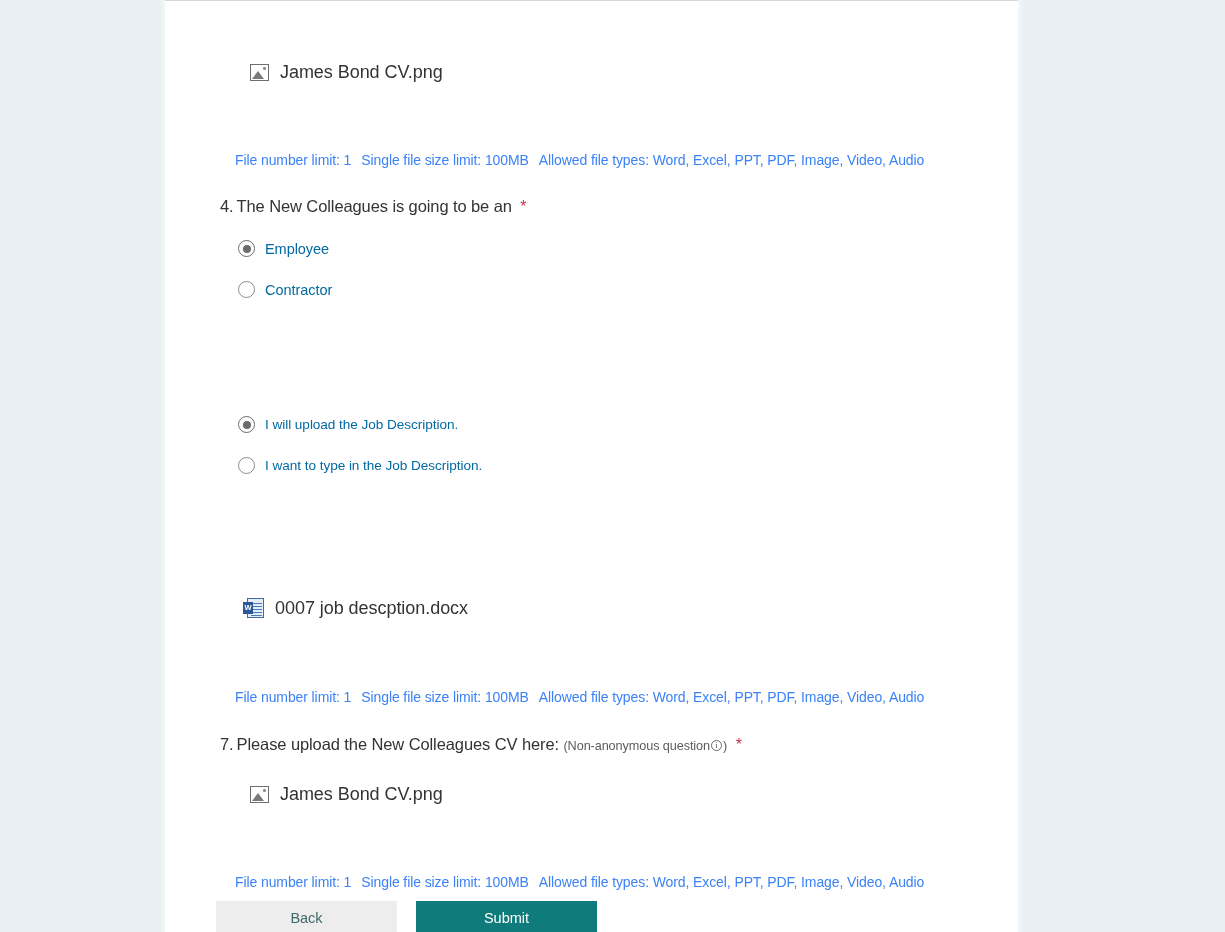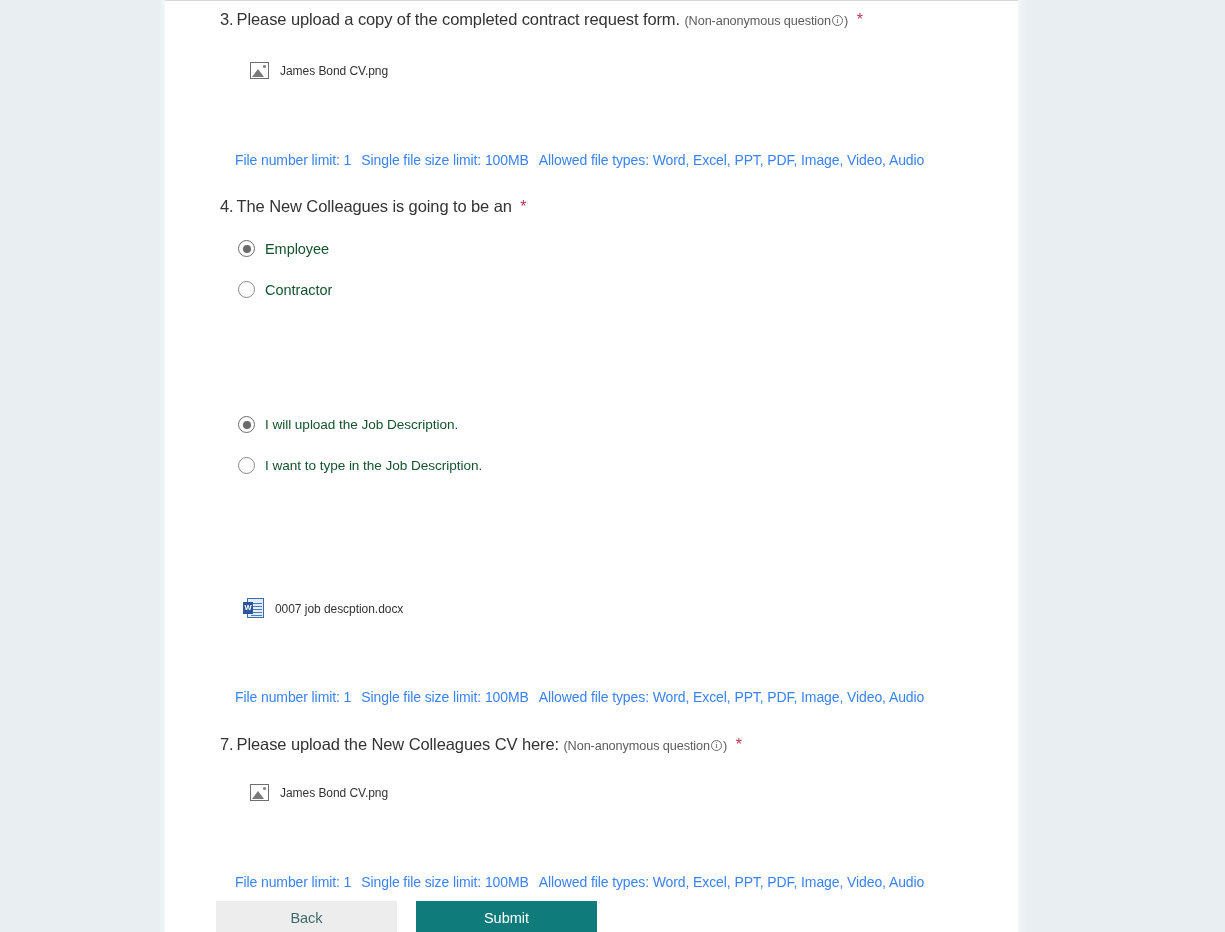--- a/index.html
+++ b/index.html
@@ -94,21 +94,21 @@
   }
 
   
   .attach-row {
     position: absolute;
     display: flex;
     align-items: center;
     gap: 11px;
   }
   .attach-name {
-    font-size: 12px;
+    font-size: 18px;
     color: #333333;
     letter-spacing: -0.05px;
     white-space: nowrap;
   }
 
   
   .ico-img {
     width: 19px; height: 17px;
     border: 1.4px solid #6e6e6e;
     position: relative;
@@ -198,21 +198,21 @@
     content: "";
     position: absolute;
     left: 50%; top: 50%;
     transform: translate(-50%, -50%);
     width: 8px; height: 8px;
     border-radius: 50%;
     background: #6b6b6b;
   }
   .opt-label {
     font-size: 14.5px;
-    color: #14532d;
+    color: #0369a1;
     white-space: nowrap;
     letter-spacing: -0.05px;
   }
   .opt-label.sm { font-size: 13.6px; }
 
   
   .btn {
     position: absolute;
     height: 34px;
     width: 181px;
@@ -237,27 +237,20 @@
 </head>
 <body>
 
 <div class="page">
 
   <div class="edge-left"></div>
   <div class="edge-right"></div>
 
   <div class="form-card">
 
-    <div class="q-block" style="top:8px;">
-      <div class="q-title">
-        <span class="q-num">3.</span><span>Please upload a copy of the completed contract request form.</span>
-        <span class="q-sub"><span>(Non-anonymous question</span><span class="info-ico"></span><span>)</span></span>
-        <span class="req">*</span>
-      </div>
-    </div>
 
     <div class="attach-row" style="left:85px; top:61px;">
       <span class="ico-img"></span>
       <span class="attach-name">James Bond CV.png</span>
     </div>
 
     <div class="limits" style="left:70px; top:107px;">
       <span>File number limit: 1</span><span>Single file size limit: 100MB</span><span>Allowed file types: Word, Excel, PPT, PDF, Image, Video, Audio</span>
     </div>
 

